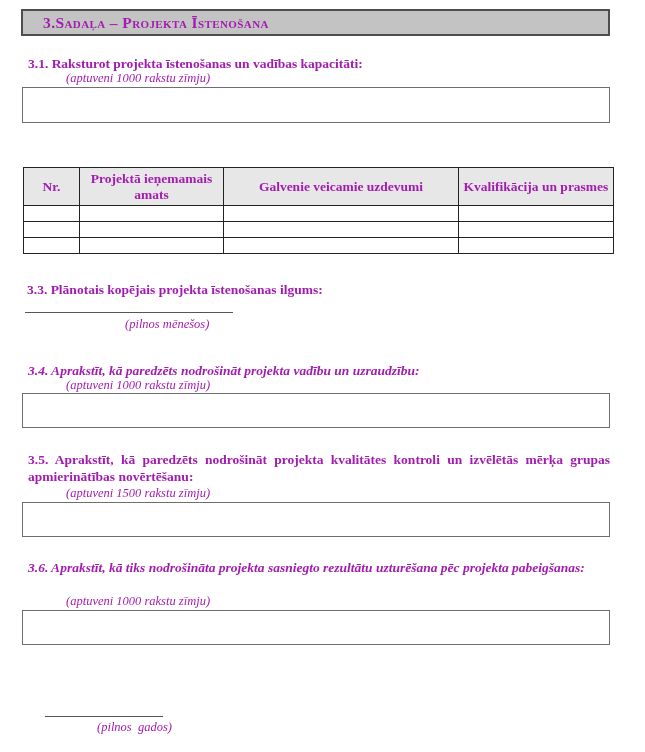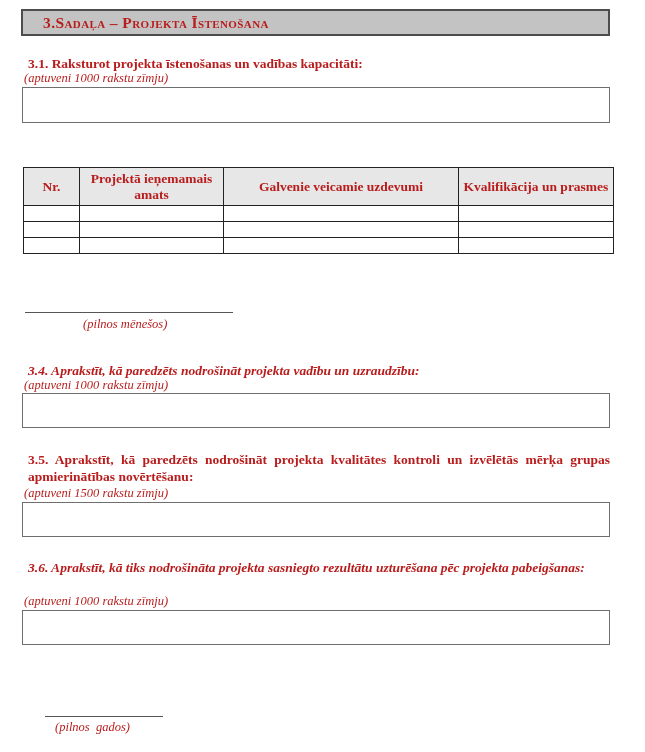--- a/index.html
+++ b/index.html
@@ -2,21 +2,21 @@
 <html><head>
 <meta charset="utf-8">
 <style>
   html, body { margin:0; padding:0; background:#ffffff; }
   .page {
     position: relative;
     width: 645px;
     height: 752px;
     background: #ffffff;
     font-family: "Liberation Serif", serif;
-    color: #b91c1c;
+    color: #a21caf;
     overflow: hidden;
   }
   .bar {
     position: absolute;
     left: 21px; top: 9px;
     width: 565px; height: 23px;
     background: #c3c3c3;
     border: 2px solid #4d4d4d;
     padding-left: 20px;
     display: flex;
@@ -31,20 +31,21 @@
     font-weight: bold;
     font-size: 13.5px;
     line-height: 17px;
   }
   .justify { text-align: justify; }
   .hint {
     position: absolute;
     font-style: italic;
     font-size: 12.5px;
     white-space: pre;
+    margin-left: 42px;
   }
   .box {
     position: absolute;
     left: 22px;
     width: 586px;
     border: 1px solid #6f6f6f;
     background: #fff;
   }
   .fill-line {
     position: absolute;
@@ -116,20 +117,21 @@
       </tr>
       <tr>
         <td></td>
         <td></td>
         <td></td>
         <td></td>
       </tr>
     </tbody>
   </table>
 
+  <div class="label" style="left:27px; top:281px; width:582px;">3.3. Plānotais kopējais projekta īstenošanas ilgums:</div>
   <div class="fill-line" style="left:25px; top:297px; width:208px; height:15px;"></div>
   <div class="hint" style="left:83px; top:317px;">(pilnos mēnešos)</div>
 
   <div class="label" style="left:28px; top:362px; width:582px;font-style:italic;">3.4. Aprakstīt, kā paredzēts nodrošināt projekta vadību un uzraudzību:</div>
   <div class="hint" style="left:24px; top:378px;">(aptuveni 1000 rakstu zīmju)</div>
   <div class="box" style="top:393px; height:33px;"></div>
 
   <div class="label justify" style="left:28px; top:451px; width:582px;">3.5. Aprakstīt, kā paredzēts nodrošināt projekta kvalitātes kontroli un izvēlētās mērķa grupas apmierinātības novērtēšanu:</div>
   <div class="hint" style="left:24px; top:486px;">(aptuveni 1500 rakstu zīmju)</div>
   <div class="box" style="top:502px; height:33px;"></div>

